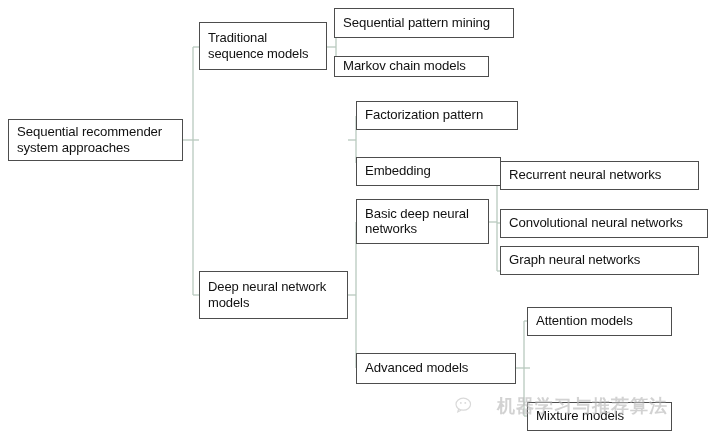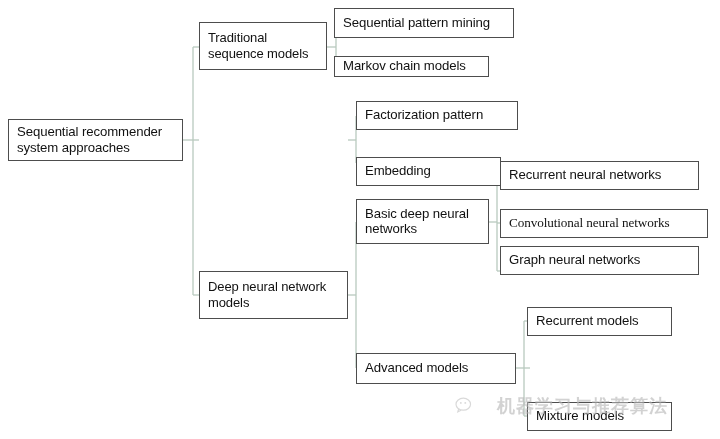--- a/index.html
+++ b/index.html
@@ -151,30 +151,30 @@
   </div>
 
   <div class="node lvl3" style="left:356px; top:353px; width:160px; height:31px;">
     <span>Advanced models</span>
   </div>
 
   <div class="node lvl3" style="left:500px; top:161px; width:199px; height:29px;">
     <span>Recurrent neural networks</span>
   </div>
 
-  <div class="node lvl3" style="left:500px; top:209px; width:208px; height:29px;font-family:Liberation Serif, serif;">
+  <div class="node lvl3" style="left:500px; top:209px; width:208px; height:29px;">
     <span>Convolutional neural networks</span>
   </div>
 
   <div class="node lvl3" style="left:500px; top:246px; width:199px; height:29px;">
     <span>Graph neural networks</span>
   </div>
 
   <div class="node lvl3" style="left:527px; top:307px; width:145px; height:29px;">
-    <span>Recurrent models</span>
+    <span>Attention models</span>
   </div>
 
 
   <div class="node lvl3" style="left:527px; top:402px; width:145px; height:29px;">
     <span>Mixture models</span>
   </div>
 
   <div id="watermark">
     <span class="wm-logo">
       <svg viewBox="0 0 24 22" width="22" height="20" xmlns="http://www.w3.org/2000/svg">

